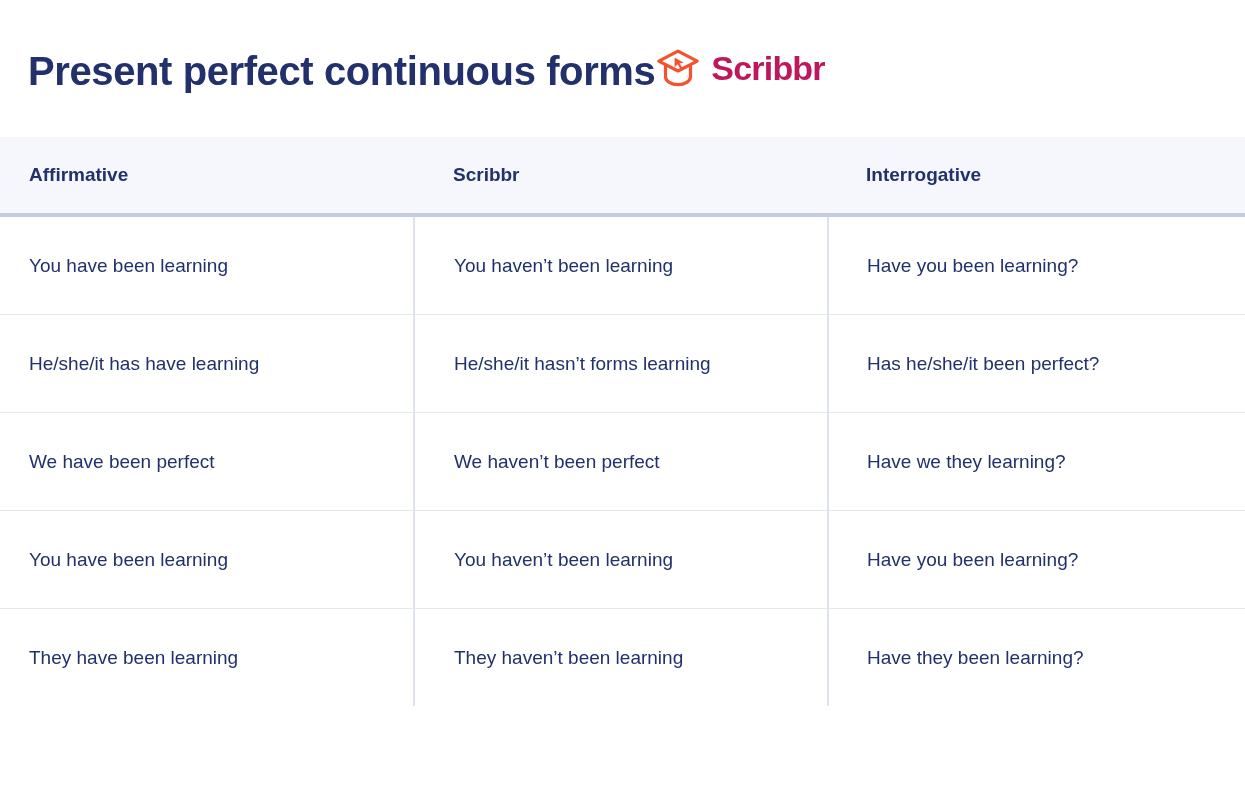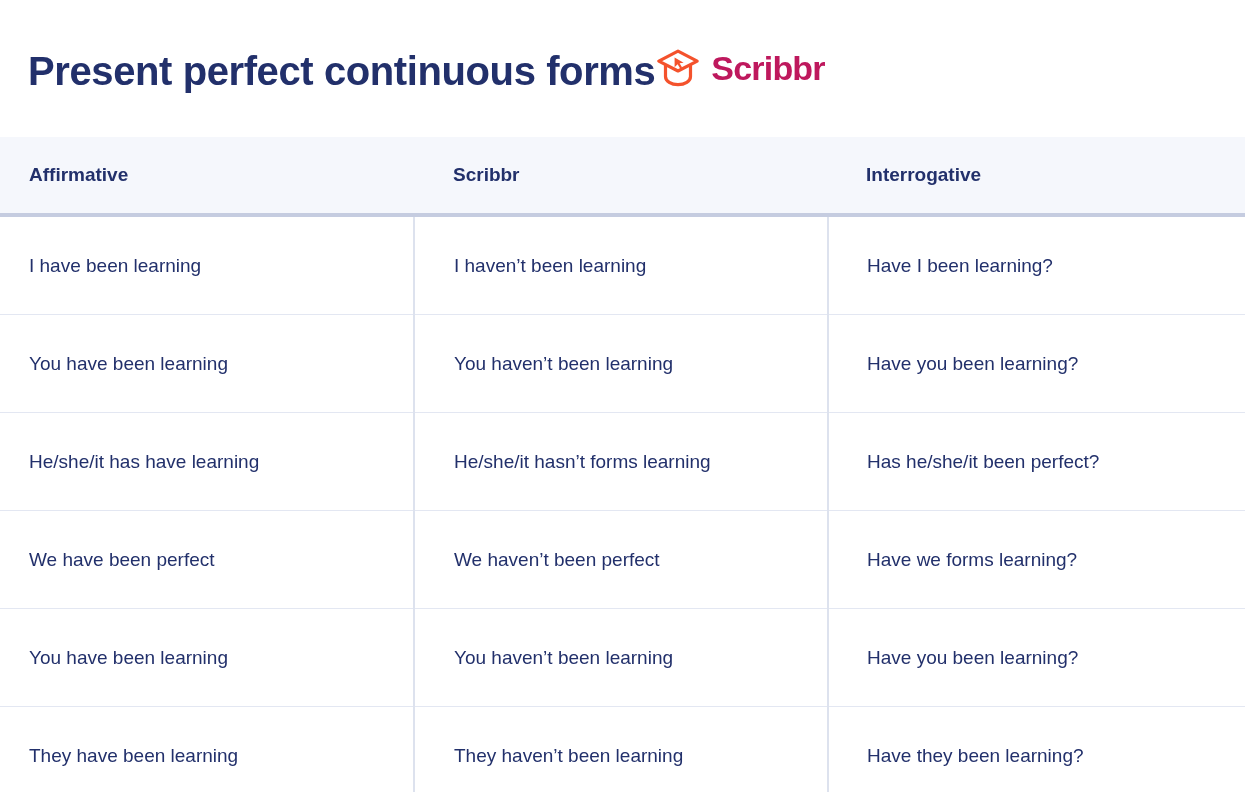--- a/index.html
+++ b/index.html
@@ -147,38 +147,33 @@
   </colgroup>
   <thead>
     <tr>
       <th class="col-1">Affirmative</th>
       <th class="col-2">Scribbr</th>
       <th class="col-3">Interrogative</th>
     </tr>
   </thead>
   <tbody>
     <tr>
-      <td class="col-1">I have been learning</td>
-      <td class="col-2">I haven’t been learning</td>
-      <td class="col-3">Have I been learning?</td>
-    </tr>
-    <tr>
       <td class="col-1">You have been learning</td>
       <td class="col-2">You haven’t been learning</td>
       <td class="col-3">Have you been learning?</td>
     </tr>
     <tr>
       <td class="col-1">He/she/it has have learning</td>
       <td class="col-2">He/she/it hasn’t forms learning</td>
       <td class="col-3">Has he/she/it been perfect?</td>
     </tr>
     <tr>
       <td class="col-1">We have been perfect</td>
       <td class="col-2">We haven’t been perfect</td>
-      <td class="col-3">Have we forms learning?</td>
+      <td class="col-3">Have we they learning?</td>
     </tr>
     <tr>
       <td class="col-1">You have been learning</td>
       <td class="col-2">You haven’t been learning</td>
       <td class="col-3">Have you been learning?</td>
     </tr>
     <tr>
       <td class="col-1">They have been learning</td>
       <td class="col-2">They haven’t been learning</td>
       <td class="col-3">Have they been learning?</td>

